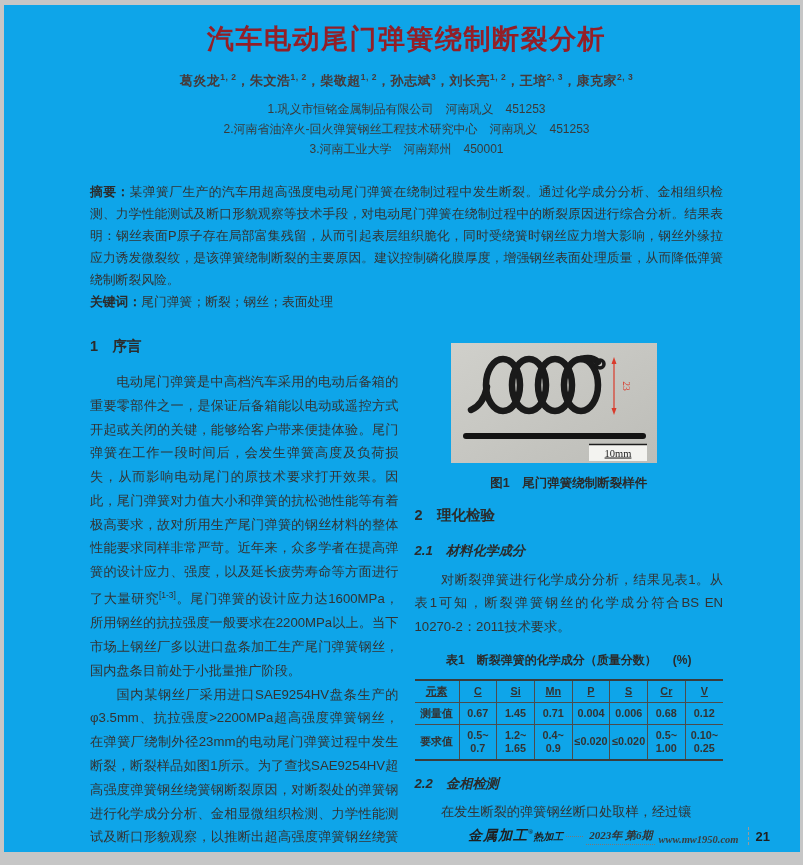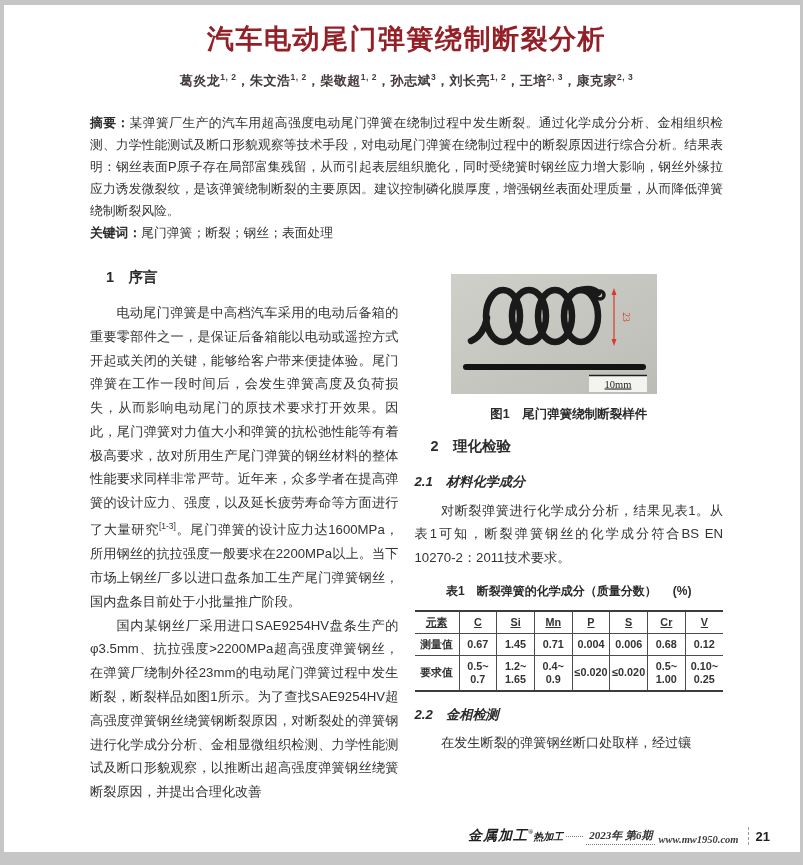--- a/index.html
+++ b/index.html
@@ -3,21 +3,21 @@
 <meta charset="utf-8">
 <style>
   html,body { margin:0; padding:0; }
   body {
     width:803px; height:865px; position:relative; overflow:hidden;
     background:#c6c6c6;
     font-family:"Liberation Sans","DejaVu Sans",sans-serif;
   }
   .page {
     position:absolute; top:5px; left:4px; right:3px; bottom:13px;
-    background:#ffffff; box-sizing:border-box;
+    background:#0ea5e9; box-sizing:border-box;
     padding:0 77px 0 86px; color:#2e2e2e; overflow:hidden;
   }
   
   .title {
     margin:16px 0 0; text-align:center;
     font-size:27px; font-weight:bold; letter-spacing:1.5px;
     color:#931f27;
   }
   .authors {
     margin-top:15px; text-align:center;
@@ -30,21 +30,21 @@
   }
   
   .abstract-block { margin-top:22px; font-size:12.8px; line-height:21.8px; text-align:justify; color:#333; }
   .abstract-block .lab { font-weight:bold; color:#2b2b2b; }
   .keywords-line { margin-top:1px; }
   
   .columns { display:flex; gap:16px; margin-top:16px; }
   .col { flex:1; min-width:0; font-size:13.2px; line-height:23.8px; text-align:justify; color:#333; }
   .col p { margin:0; text-indent:2em; }
   .col p.noindent { text-indent:0; }
-  .sec-h { font-size:14.5px; font-weight:bold; margin:6px 16px 11px; color:#2b2b2b; }
+  .sec-h { font-size:14.5px; font-weight:bold; margin:6px 0 11px; color:#2b2b2b; }
   .subsec-h { font-size:13.2px; font-weight:bold; margin:11px 0 5px; color:#2b2b2b;font-style:italic; }
   .col sup { font-size:8.5px; }
   
   figure { margin:14px 0 0; padding:0; }
   figure svg { display:block; margin-left:36px; }
   figcaption {
     text-align:center; font-size:12.5px; font-weight:bold;
     margin:9px 0 8px; color:#2b2b2b;
   }
   
@@ -81,20 +81,25 @@
 </style>
 </head>
 <body>
 
 <div class="page">
 
   <h1 class="title">汽车电动尾门弹簧绕制断裂分析</h1>
 
   <div class="authors"><span>葛炎龙<sup>1, 2</sup></span>，<span>朱文浩<sup>1, 2</sup></span>，<span>柴敬超<sup>1, 2</sup></span>，<span>孙志斌<sup>3</sup></span>，<span>刘长亮<sup>1, 2</sup></span>，<span>王培<sup>2, 3</sup></span>，<span>康克家<sup>2, 3</sup></span></div>
 
+  <div class="affiliations">
+    <div>1.巩义市恒铭金属制品有限公司　河南巩义　451253</div>
+    <div>2.河南省油淬火-回火弹簧钢丝工程技术研究中心　河南巩义　451253</div>
+    <div>3.河南工业大学　河南郑州　450001</div>
+  </div>
 
   <div class="abstract-block">
     <div><span class="lab">摘要：</span><span>某弹簧厂生产的汽车用超高强度电动尾门弹簧在绕制过程中发生断裂。通过化学成分分析、金相组织检测、力学性能测试及断口形貌观察等技术手段，对电动尾门弹簧在绕制过程中的断裂原因进行综合分析。结果表明：钢丝表面P原子存在局部富集残留，从而引起表层组织脆化，同时受绕簧时钢丝应力增大影响，钢丝外缘拉应力诱发微裂纹，是该弹簧绕制断裂的主要原因。建议控制磷化膜厚度，增强钢丝表面处理质量，从而降低弹簧绕制断裂风险。</span></div>
     <div class="keywords-line"><span class="lab">关键词：</span><span>尾门弹簧；断裂；钢丝；表面处理</span></div>
   </div>
 
   <div class="columns">
 
     <div class="col">
       <div class="sec-h">1　序言</div>

